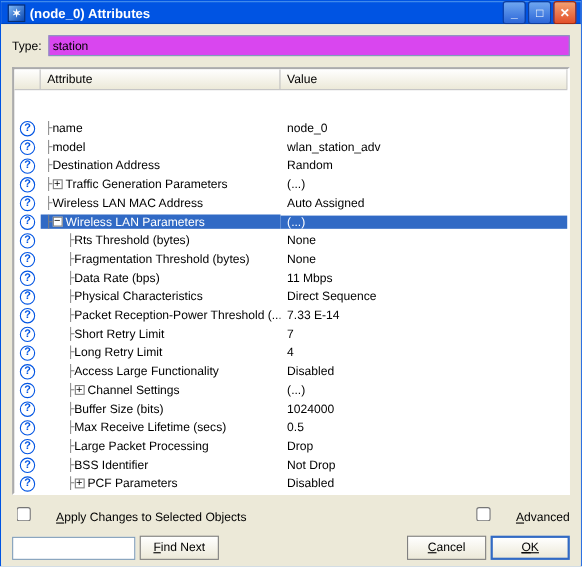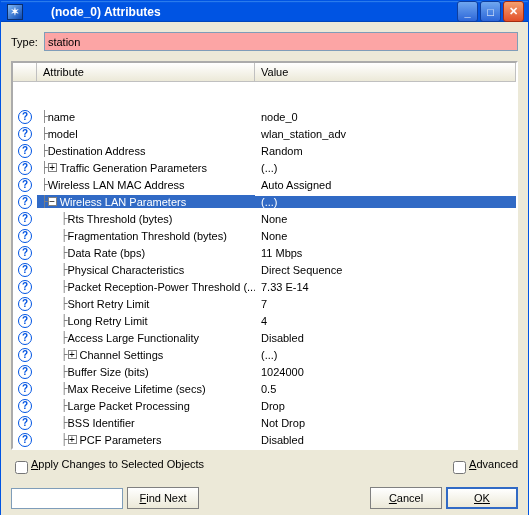--- a/index.html
+++ b/index.html
@@ -31,21 +31,21 @@
     font-size: 12px;
   }
   .titlebar-icon {
     width: 16px; height: 16px;
     background: linear-gradient(135deg,#7EB7F5,#0A48B3);
     border: 1px solid #0A2E6E;
     margin-right: 4px;
     display:inline-flex;align-items:center;justify-content:center;
     color:#fff;font-size:10px;
   }
-  .title-text { flex: 1; margin-left: 24px; }
+  .title-text { flex: 1; }
   .win-btns { display:flex; gap:2px; }
   .win-btn {
     width: 21px; height: 21px;
     background: linear-gradient(to bottom,#6FA7F0,#2C66D8);
     border: 1px solid #0F3E9E;
     border-radius: 3px;
     color:#fff;
     display:flex;align-items:center;justify-content:center;
     font-size:11px;font-weight:bold;
     cursor:pointer;
@@ -57,21 +57,21 @@
     display: flex;
     flex-direction: column;
     background: #ECE9D8;
   }
   .type-row { display:flex; align-items:center; margin-bottom:10px; }
   .type-row label { margin-right:6px; }
   .type-input {
     flex:1;
     height:19px;
     border:1px solid #7F9DB9;
-    background:#fca5a5;
+    background:#d946ef;
     padding:1px 3px;
     font: inherit;
   }
   .grid-wrap {
     border: 2px inset #fff;
     background:#fff;
     flex:1;
     overflow:hidden;
     display:flex;
     flex-direction:column;
@@ -135,21 +135,21 @@
     line-height:7px;
     text-align:center;
     font-size:10px;
     margin-right:3px;
     color:#000;
     background:#fff;
     cursor:pointer;
   }
   .bottom-area { padding-top:8px; }
   .chk-row { display:flex; align-items:center; justify-content:space-between; margin-bottom:10px; }
-  .chk { display:flex; align-items:flex-start; gap:0; }
+  .chk { display:flex; align-items:flex-end; gap:20px; }
   .btn-row { display:flex; align-items:center; gap:4px; }
   .text-input {
     width:112px;height:21px;border:1px solid #7F9DB9;background:#fff;font:inherit;padding:1px 3px;
   }
   .btn {
     min-width:72px;height:22px;
     border:1px solid #808080;
     background:linear-gradient(to bottom,#FFF,#ECE9D8);
     font:inherit;
     padding:1px 10px;

